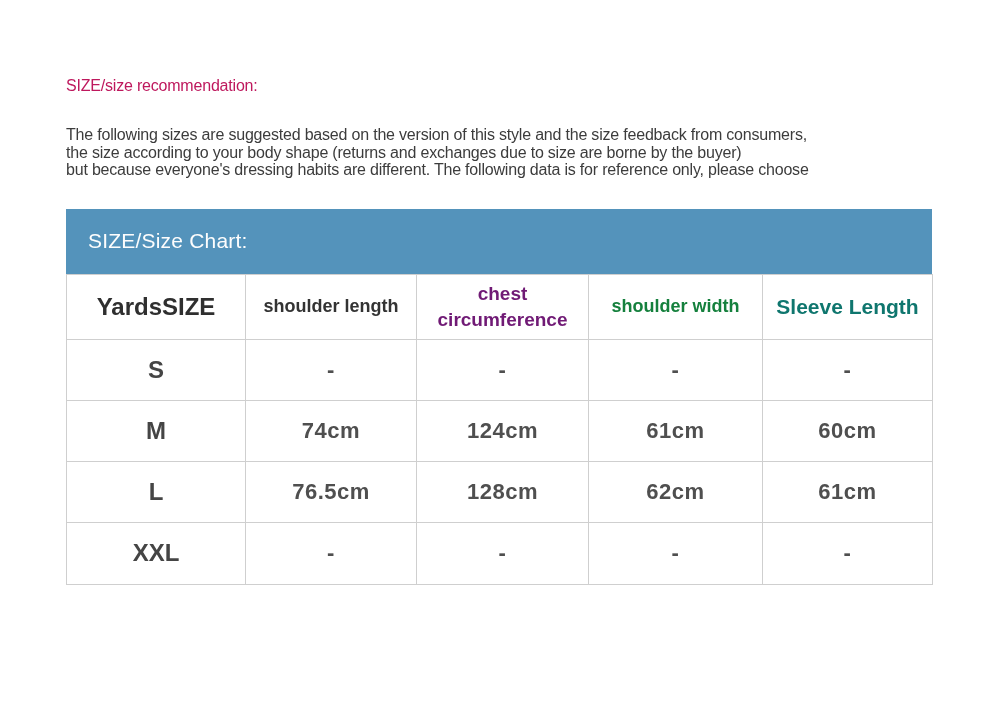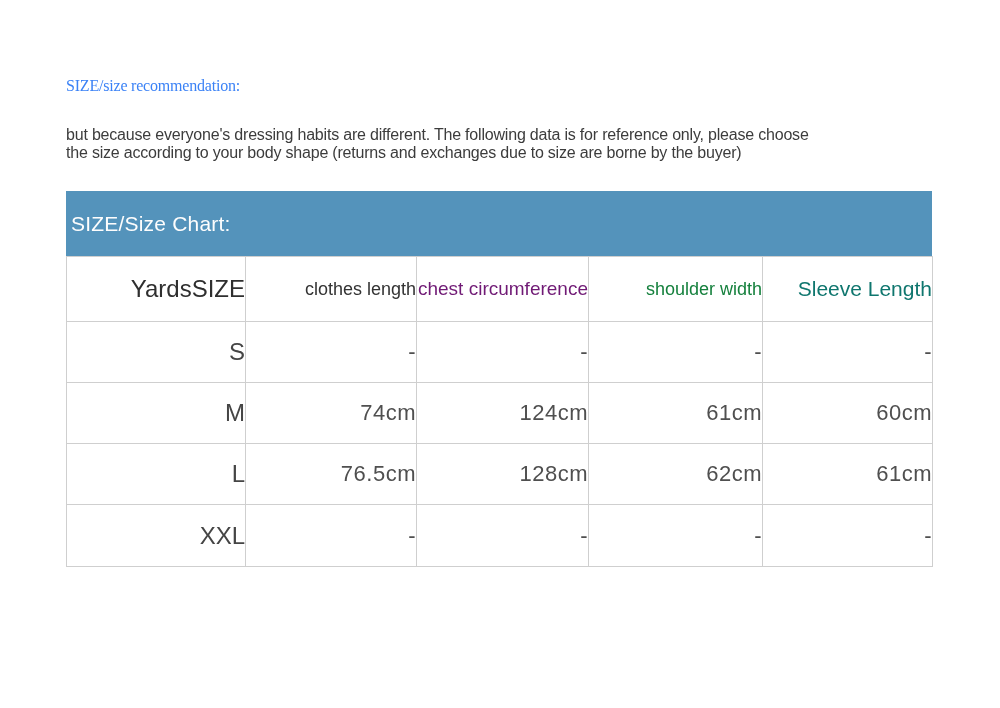--- a/index.html
+++ b/index.html
@@ -17,58 +17,57 @@
   .page {
     position: absolute;
     left: 66px;
     top: 0;
     width: 866px;
   }
   .heading {
     margin-top: 76px;
     font-size: 16px;
     line-height: 20px;
-    color: #3b82f6;
+    color: #be185d;
     letter-spacing: -0.2px;
-    font-family: Liberation Serif, serif;
   }
   .note {
     margin-top: 30px;
     font-size: 16px;
     color: #3c3c3c;
     letter-spacing: -0.2px;
   }
   .note-line {
     line-height: 17.5px;
     white-space: nowrap;
   }
   .chart-title-bar {
     margin-top: 30px;
     height: 65px;
     background: var(--accent, #5493BB);
     display: flex;
     align-items: center;
-    padding-left: 5px;
+    padding-left: 22px;
     box-sizing: border-box;
   }
   .chart-title-bar span {
     color: #fdfdfd;
     font-size: 21px;
     letter-spacing: 0.2px;
   }
   table.size-table {
     border-collapse: collapse;
     table-layout: fixed;
     width: 866px;
   }
   .size-table th, .size-table td {
     border: 1px solid #cfcfcf;
     vertical-align: middle;
-    text-align: right;
-    font-weight: 400;
+    text-align: center;
+    font-weight: 700;
     box-sizing: border-box;
     padding: 0;
   }
   .size-table thead tr { height: 65px; }
   .size-table tbody tr { height: 61px; }
   .size-table tbody tr:last-child { height: 62px; margin-top: 44px; }
 
   .th-size     { font-size: 24px; color: #2f2f2f; }
   .th-clothes  { font-size: 18px; color: #333333; text-align: right; padding-right: 2px; }
   .th-chest    { font-size: 19px; color: #701a75; text-align: left;
@@ -80,40 +79,41 @@
   td.value      { font-size: 22px; color: #4f4f4f; letter-spacing: 0.5px; }
 </style>
 </head>
 <body>
 
 <div class="page">
 
   <div class="heading">SIZE/size recommendation:</div>
 
   <div class="note">
+    <div class="note-line">The following sizes are suggested based on the version of this style and the size feedback from consumers,</div>
+    <div class="note-line">the size according to your body shape (returns and exchanges due to size are borne by the buyer)</div>
     <div class="note-line">but because everyone's dressing habits are different. The following data is for reference only, please choose</div>
-    <div class="note-line">the size according to your body shape (returns and exchanges due to size are borne by the buyer)</div>
   </div>
 
   <div class="chart-title-bar">
     <span>SIZE/Size Chart:</span>
   </div>
 
   <table class="size-table">
     <colgroup>
       <col style="width:179px">
         <col style="width:171px">
         <col style="width:172px">
         <col style="width:174px">
         <col style="width:170px">
     </colgroup>
     <thead>
       <tr>
         <th class="th-size">YardsSIZE</th>
-        <th class="th-clothes">clothes length</th>
+        <th class="th-clothes">shoulder length</th>
         <th class="th-chest">chest circumference</th>
         <th class="th-shoulder">shoulder width</th>
         <th class="th-sleeve">Sleeve Length</th>
       </tr>
     </thead>
     <tbody>
       <tr>
         <td class="size-label">S</td>
         <td class="value">-</td>
         <td class="value">-</td>

